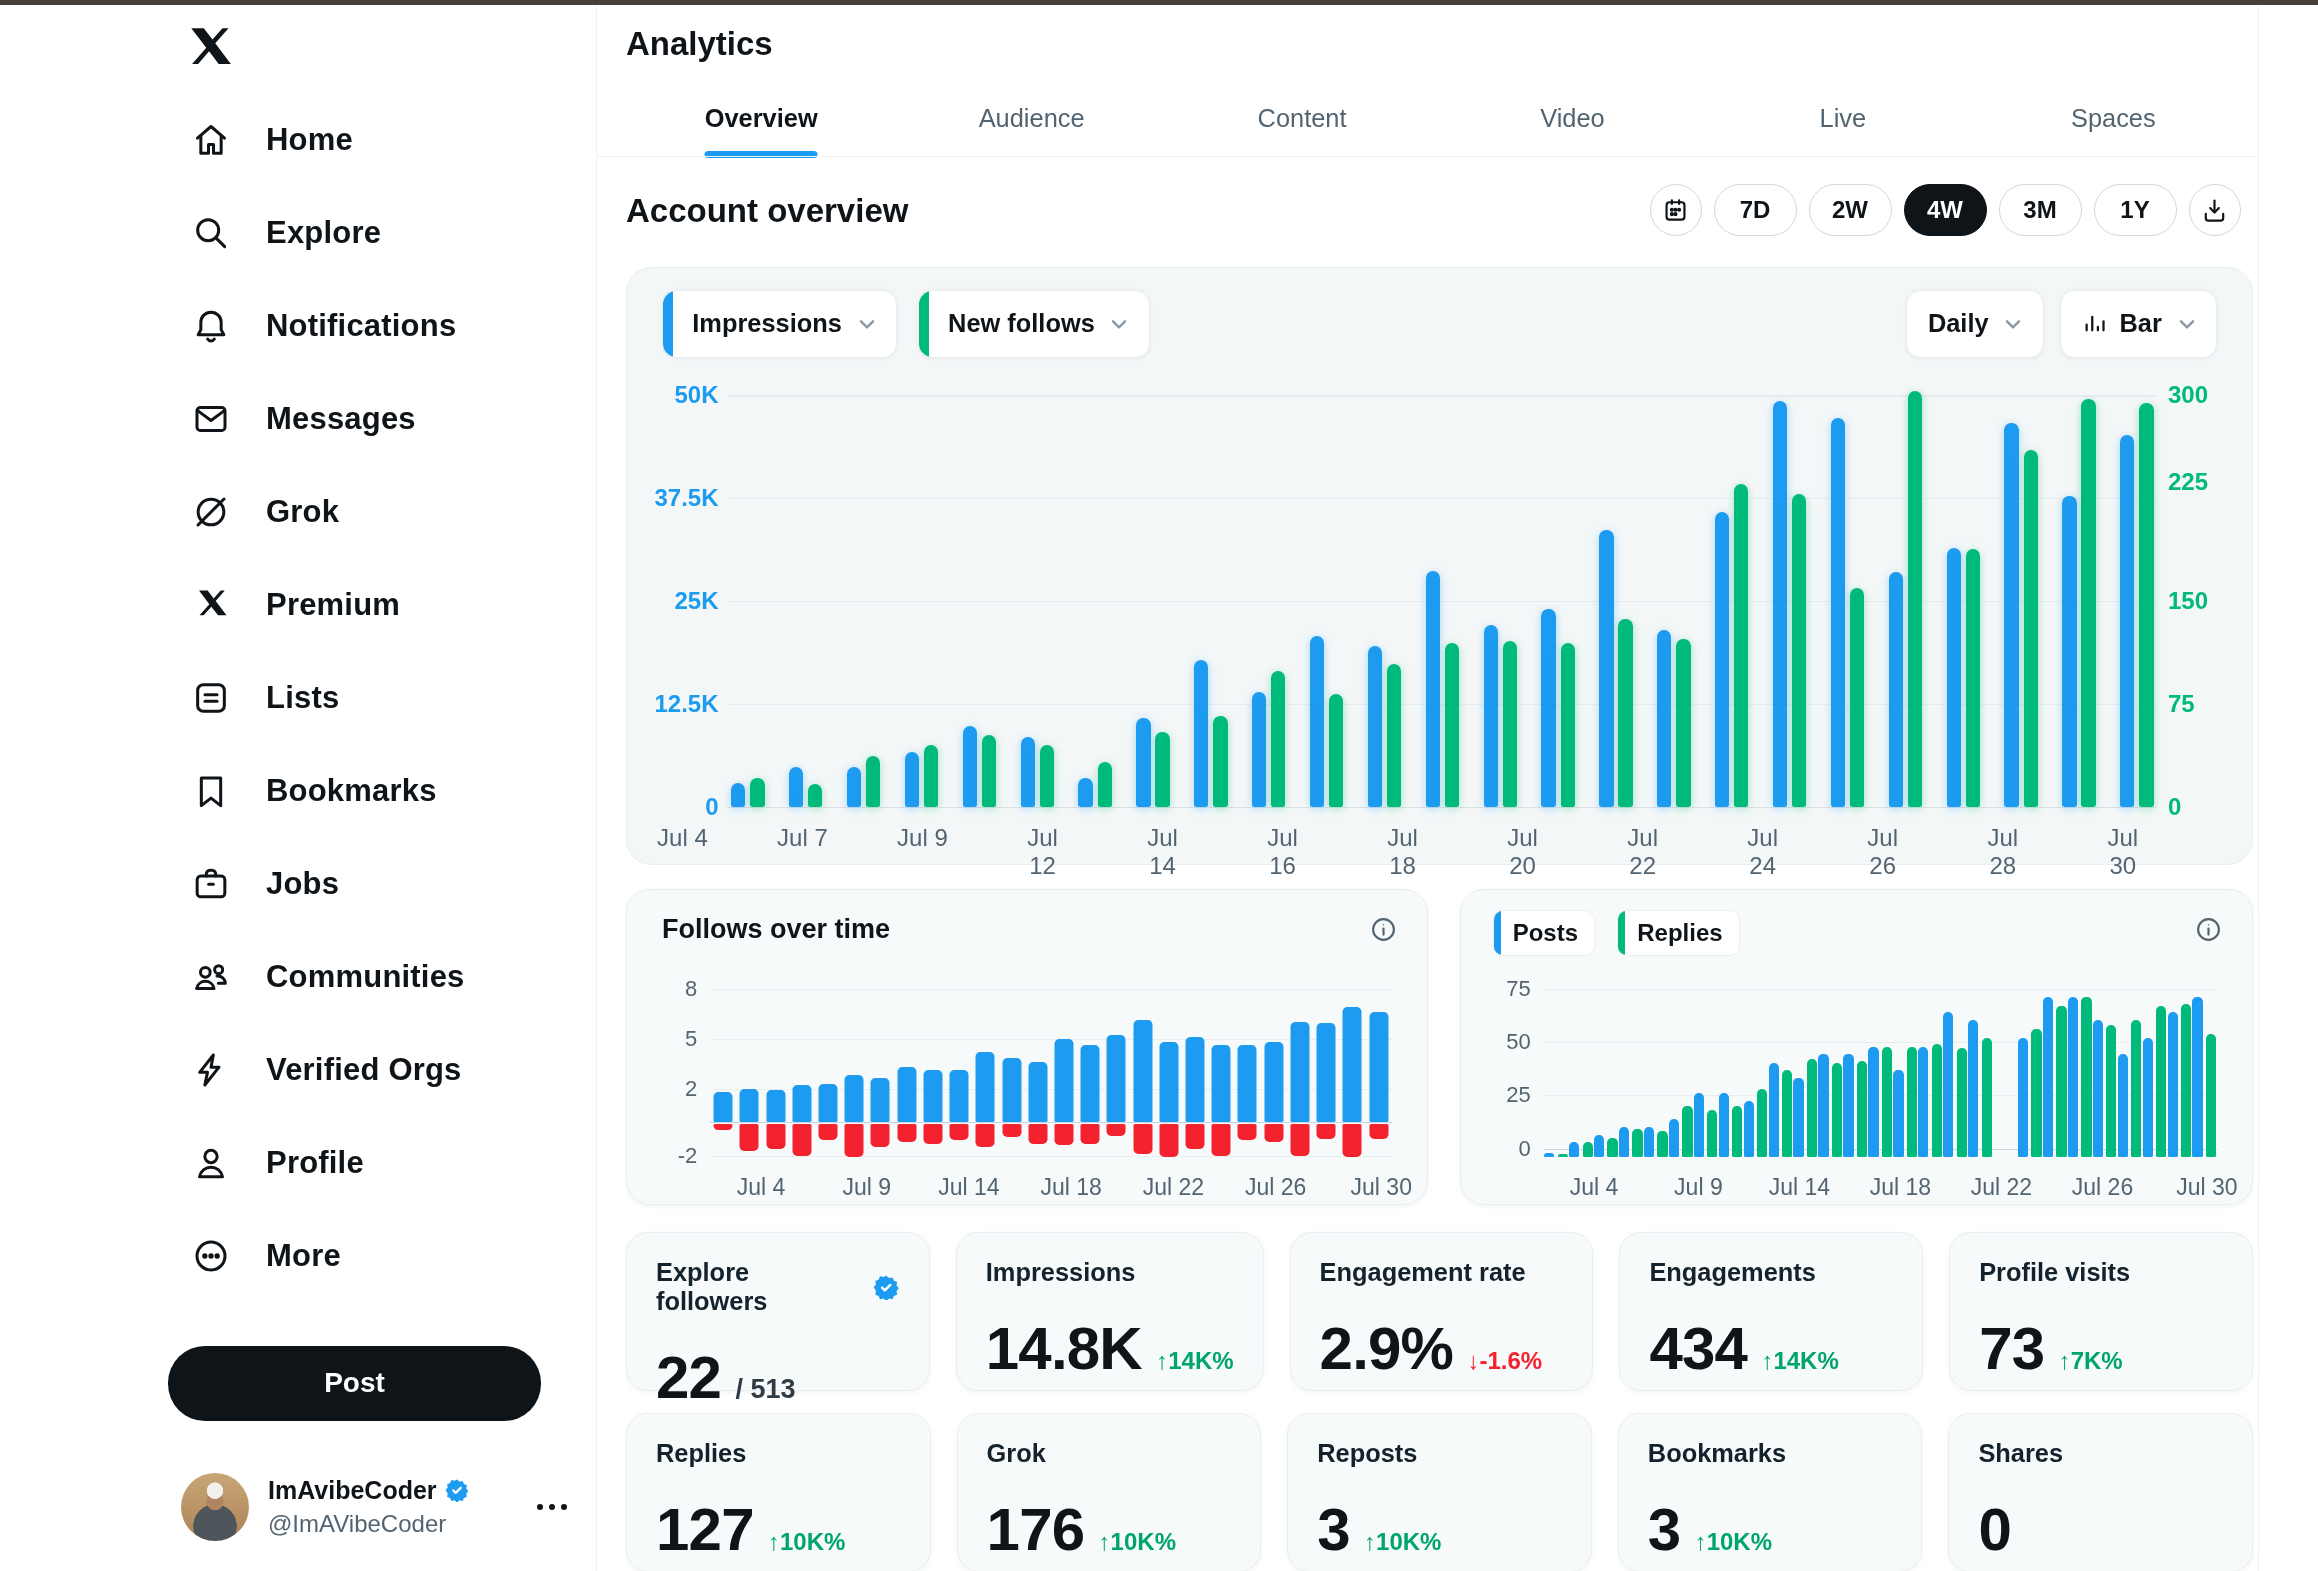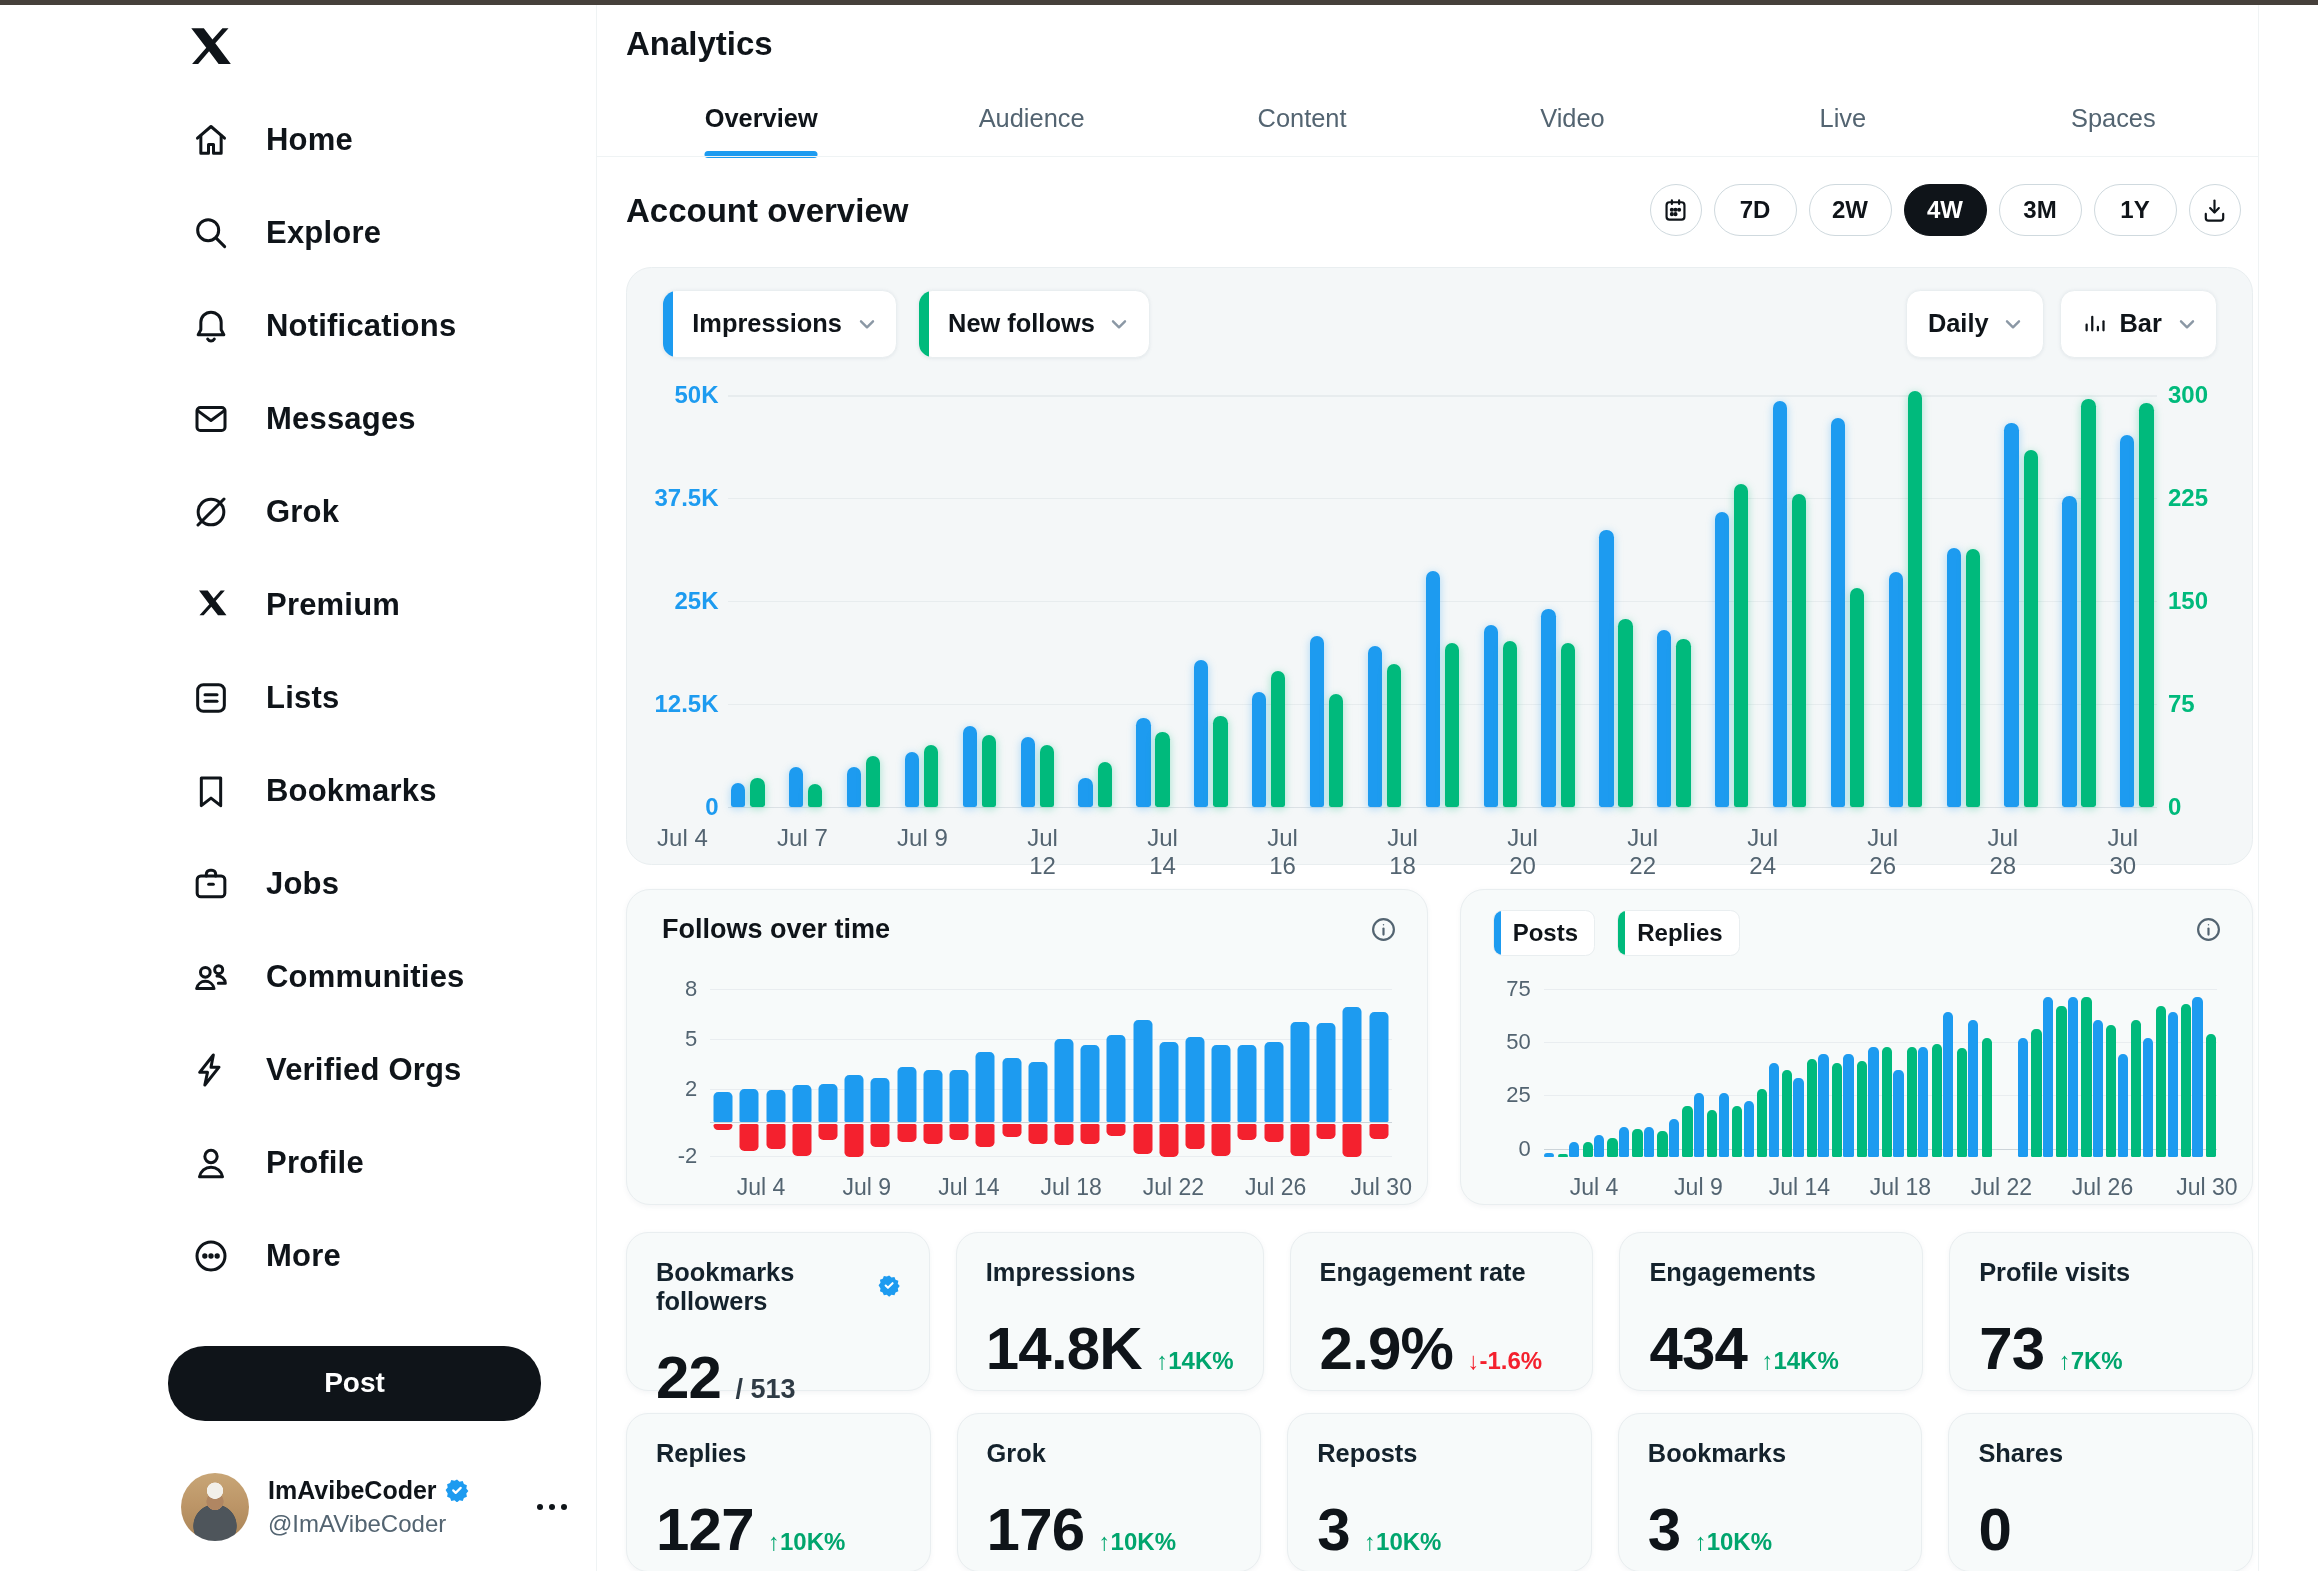--- a/index.html
+++ b/index.html
@@ -466,21 +466,21 @@
             <div class="pair">
               <div class="vbar blue" style="height: 372px;"></div>
               <div class="vbar green" style="height: 404px;"></div>
             </div>
           </div>
         </div>
       <div class="yaxis right" id="yRight">
           <span style="top: 421px;">0</span>
           <span style="top: 318px;">75</span>
           <span style="top: 215px;">150</span>
-          <span style="top: 112px;">225</span>
+          <span style="top: 96px;">225</span>
           <span style="top: 9.5px;">300</span>
         </div>
     </div>
     <div class="xlabels" id="mainXLabels">
         <span>Jul 4</span>
         <span></span>
         <span>Jul 7</span>
         <span></span>
         <span>Jul 9</span>
         <span></span>
@@ -835,21 +835,21 @@
           <span class="mxl" style="left: 68%;">Jul 22</span>
           <span class="mxl" style="left: 83%;">Jul 26</span>
           <span class="mxl" style="left: 98.5%;">Jul 30</span>
         </div>
     </section>
   </div>
 
   <div class="stats-grid" id="statsRow1">
       <div class="stat-card">
         <div class="stat-label-row">
-          <span>Bookmarks followers</span>
+          <span>Explore followers</span>
           <span class="badge"><svg viewBox="0 0 24 24">
               <path fill="#1d9bf0" d="M12 1.6l2.5 2.1 3.2-.6 1.2 3 3 1.2-.6 3.2 2.1 2.5-2.1 2.5.6 3.2-3 1.2-1.2 3-3.2-.6-2.5 2.1-2.5-2.1-3.2.6-1.2-3-3-1.2.6-3.2L.6 12l2.1-2.5-.6-3.2 3-1.2 1.2-3 3.2.6z"></path>
               <path d="M8.2 12.4l2.5 2.5 5-5" fill="none" stroke="#fff" stroke-width="2.2" stroke-linecap="round" stroke-linejoin="round"></path>
             </svg></span>
         </div>
         <div class="stat-value-row">
           <span class="stat-value">22</span>
           <span class="stat-suffix">/ 513</span>
         </div>
       </div>

